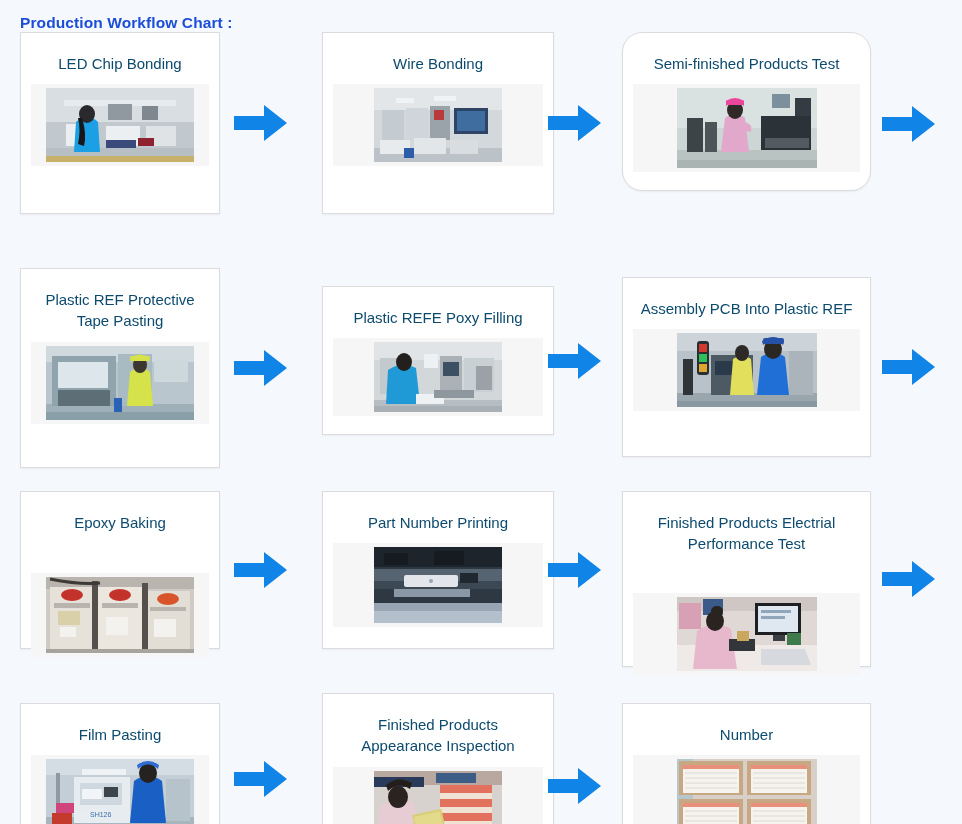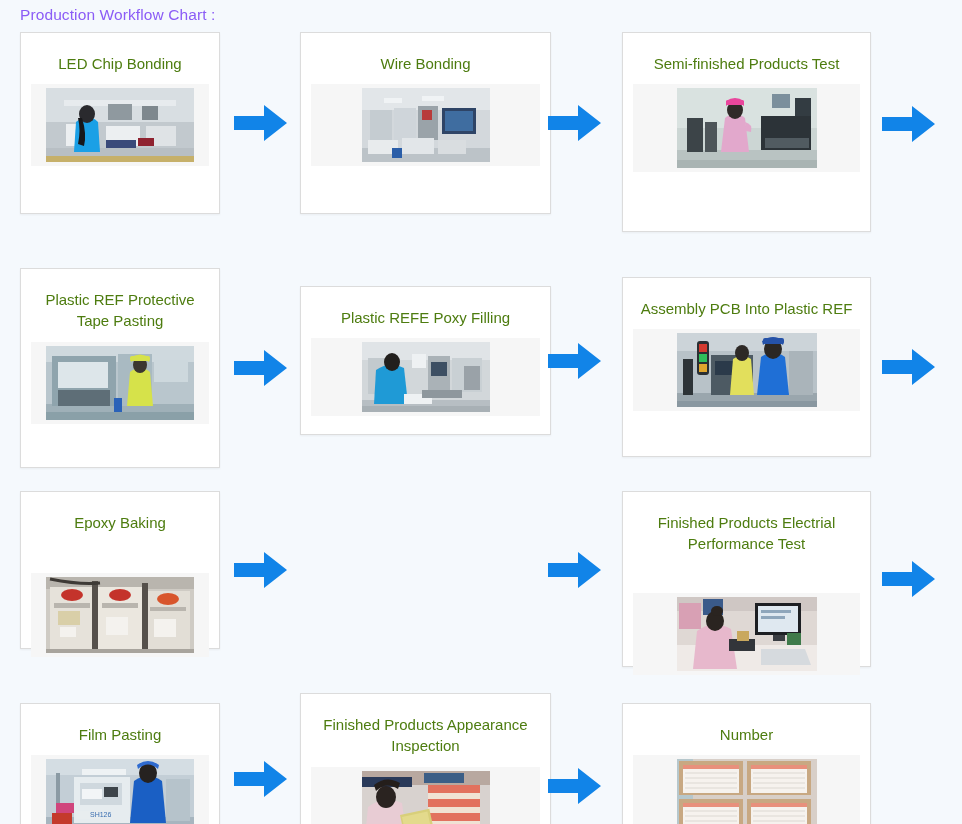--- a/index.html
+++ b/index.html
@@ -10,24 +10,24 @@
     width: 962px;
     height: 824px;
     background: #f5f9fd;
     font-family: "Liberation Sans", sans-serif;
     overflow: hidden;
     position: relative;
   }
   #page-title {
     position: absolute;
     left: 20px;
-    top: 6px;
+    top: 14px;
     font-size: 15.5px;
-    font-weight: normal;
-    color: #8b5cf6;
+    font-weight: bold;
+    color: #1d4ed8;
     letter-spacing: 0.1px;
     white-space: nowrap;
   }
   .grid {
     position: absolute;
     left: 0;
     top: 32px;
     width: 962px;
   }
   .row {
@@ -43,21 +43,21 @@
     border: 1px solid #dcdcdc;
     box-sizing: border-box;
     box-shadow: 0 1px 2px rgba(0,0,0,0.05);
     padding: 10px 10px 12px 10px;
     display: flex;
     flex-direction: column;
     align-items: center;
   }
   .card-title {
     font-size: 15px;
-    color: #4d7c0f;
+    color: #0c4a6e;
     text-align: center;
     line-height: 1.42;
     margin: 10px 4px 10px 4px;
     font-family: "Liberation Sans", sans-serif;
     font-weight: normal;
   }
   .photo-band {
     background: #f6f6f6;
     width: 100%;
     display: flex;
@@ -73,21 +73,21 @@
   .arrow-cell {
     position: absolute;
     display: flex;
     align-items: center;
     justify-content: center;
   }
   .arrow-svg { display: block; }
 
   
   .col1 { left: 20px;  width: 200px; }
-  .col2 { left: 300px; width: 251px; }
+  .col2 { left: 322px; width: 232px; }
   .col3 { left: 622px; width: 249px; }
   .arr1 { left: 232px; width: 58px; }
   .arr2 { left: 546px; width: 58px; }
   .arr3 { left: 880px; width: 58px; }
 </style>
 </head>
 <body>
 
 <div id="page-title">Production Workflow Chart :</div>
 
@@ -150,21 +150,21 @@
         </div>
       </div>
     </div>
     <div class="arrow-cell arr2" style="top:0;height:182px;">
       <svg class="arrow-svg" width="54" height="40" viewBox="0 0 54 40">
         <path d="M0 13 H30 V2 L53 20 L30 38 V27 H0 Z" fill="#1184e8"></path>
       </svg>
     </div>
 
     <div class="cell col3">
-      <div class="card" style="height:200px;">
+      <div class="card" style="height:159px;border-radius:20px;">
         <div class="card-title">Semi-finished Products Test</div>
         <div class="photo-band">
           <svg class="photo" width="140" height="80" viewBox="0 0 140 80">
             <rect width="140" height="80" fill="#ccd6d4"></rect>
             <rect x="0" y="0" width="140" height="40" fill="#d9e2e0"></rect>
             <rect x="0" y="62" width="140" height="18" fill="#b9c3c2"></rect>
             <rect x="10" y="30" width="16" height="34" fill="#3c4448"></rect>
             <rect x="28" y="34" width="12" height="30" fill="#4d5559"></rect>
             <rect x="95" y="6" width="18" height="14" fill="#7b8f9c"></rect>
             <rect x="118" y="10" width="16" height="30" fill="#333c42"></rect>
@@ -310,20 +310,41 @@
           </svg>
         </div>
       </div>
     </div>
     <div class="arrow-cell arr1" style="top:0;height:158px;">
       <svg class="arrow-svg" width="54" height="40" viewBox="0 0 54 40">
         <path d="M0 13 H30 V2 L53 20 L30 38 V27 H0 Z" fill="#1184e8"></path>
       </svg>
     </div>
 
+    <div class="cell col2">
+      <div class="card" style="height:158px;">
+        <div class="card-title">Part Number Printing</div>
+        <div class="photo-band">
+          <svg class="photo" width="128" height="76" viewBox="0 0 128 76">
+            <rect width="128" height="76" fill="#2e3843"></rect>
+            <rect x="0" y="0" width="128" height="20" fill="#1d242c"></rect>
+            <rect x="0" y="56" width="128" height="20" fill="#98a6b4"></rect>
+            <rect x="0" y="22" width="128" height="12" fill="#566472"></rect>
+            <rect x="0" y="34" width="128" height="8" fill="#3d4855"></rect>
+            <rect x="30" y="28" width="54" height="12" rx="2" fill="#e2e6ea"></rect>
+            <rect x="20" y="42" width="76" height="8" fill="#8a98a6"></rect>
+            <rect x="86" y="26" width="18" height="10" fill="#20282f"></rect>
+            <rect x="10" y="6" width="24" height="12" fill="#151b21"></rect>
+            <rect x="60" y="4" width="30" height="14" fill="#151b21"></rect>
+            <circle cx="57" cy="34" r="2" fill="#9aa6b2"></circle>
+            <rect x="0" y="64" width="128" height="12" fill="#b3c0cc"></rect>
+          </svg>
+        </div>
+      </div>
+    </div>
     <div class="arrow-cell arr2" style="top:0;height:158px;">
       <svg class="arrow-svg" width="54" height="40" viewBox="0 0 54 40">
         <path d="M0 13 H30 V2 L53 20 L30 38 V27 H0 Z" fill="#1184e8"></path>
       </svg>
     </div>
 
     <div class="cell col3">
       <div class="card" style="height:176px;gap:28px;">
         <div class="card-title">Finished Products Electrial Performance Test</div>
         <div class="photo-band">

